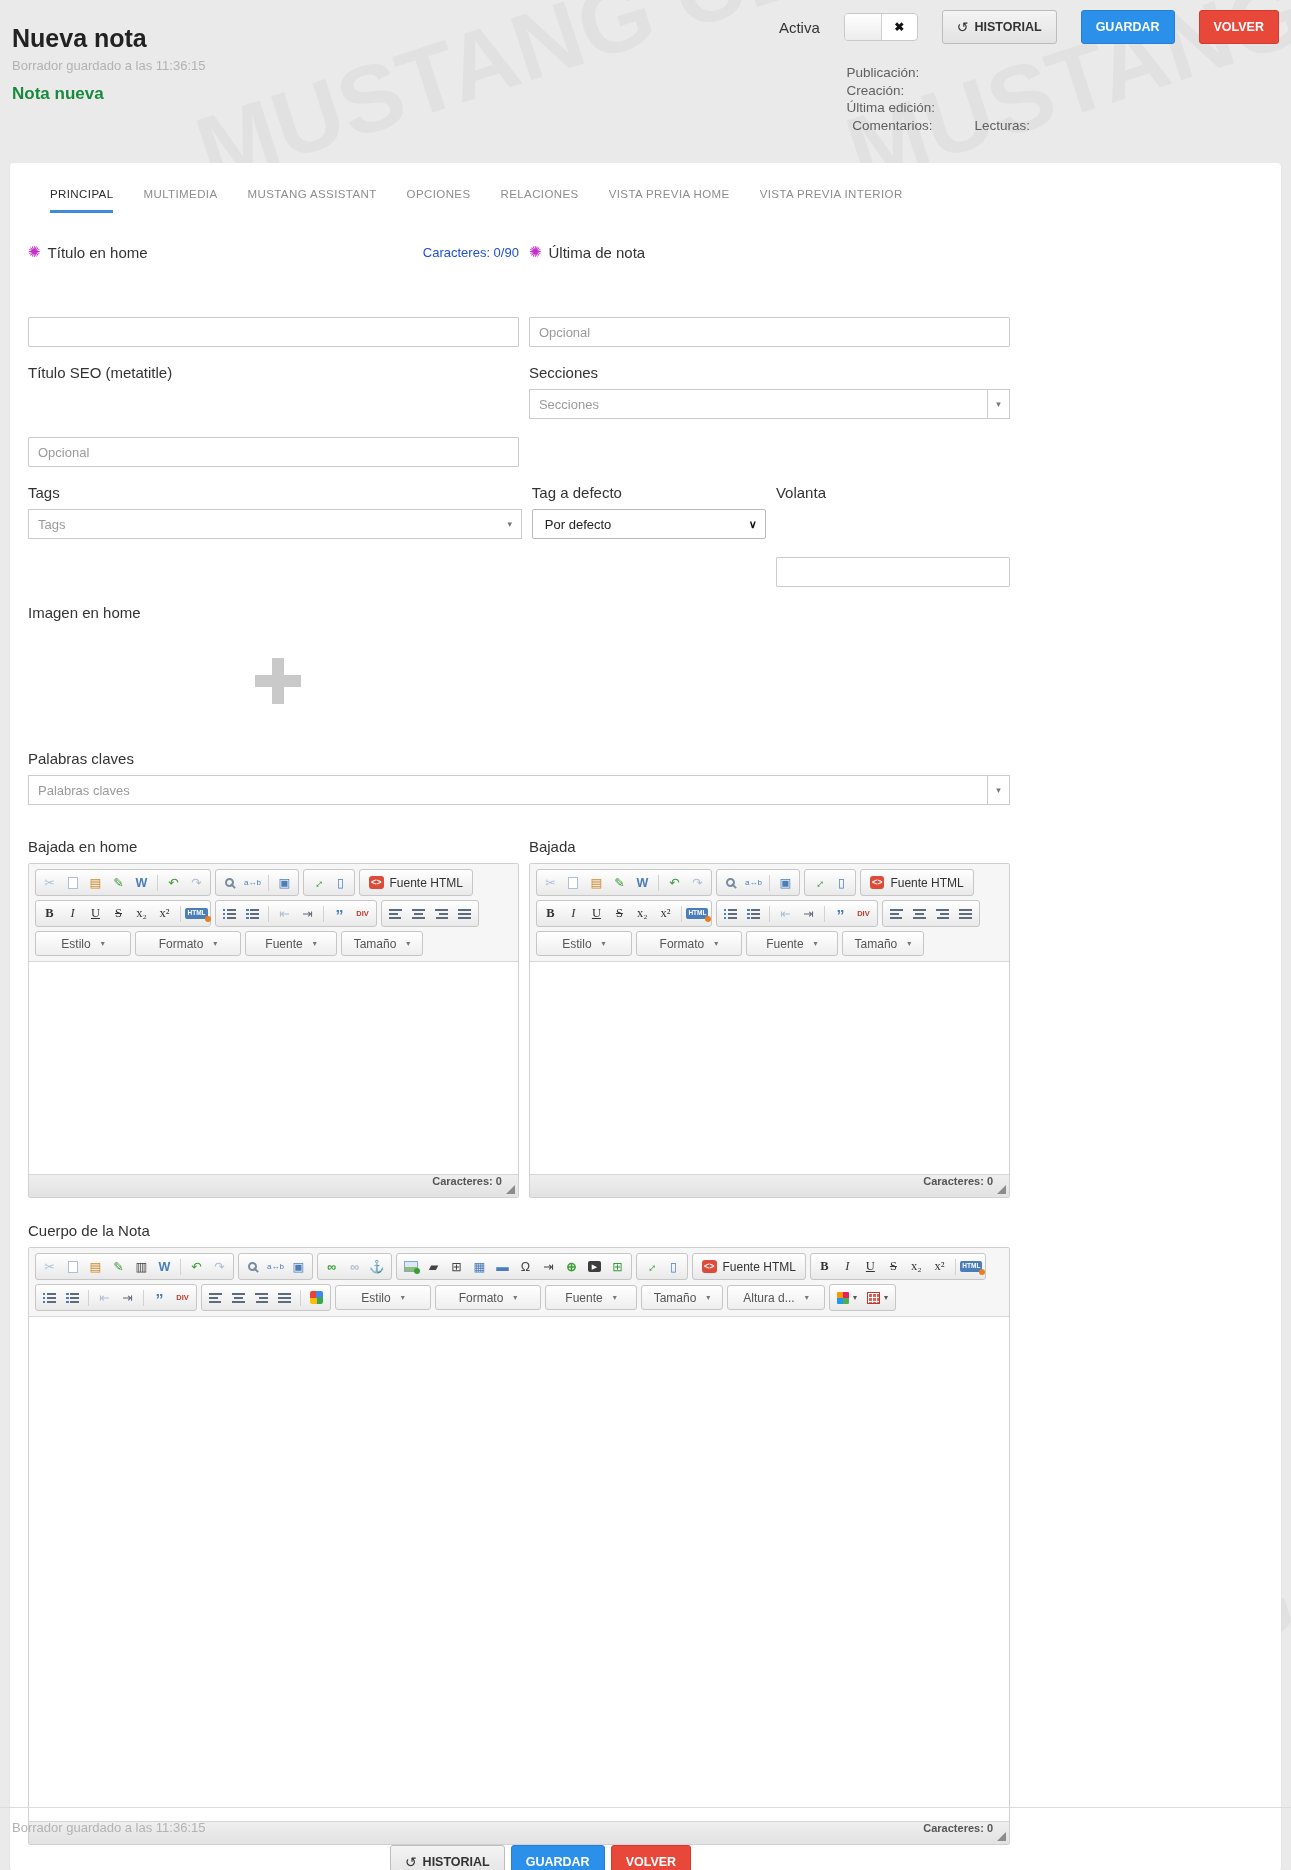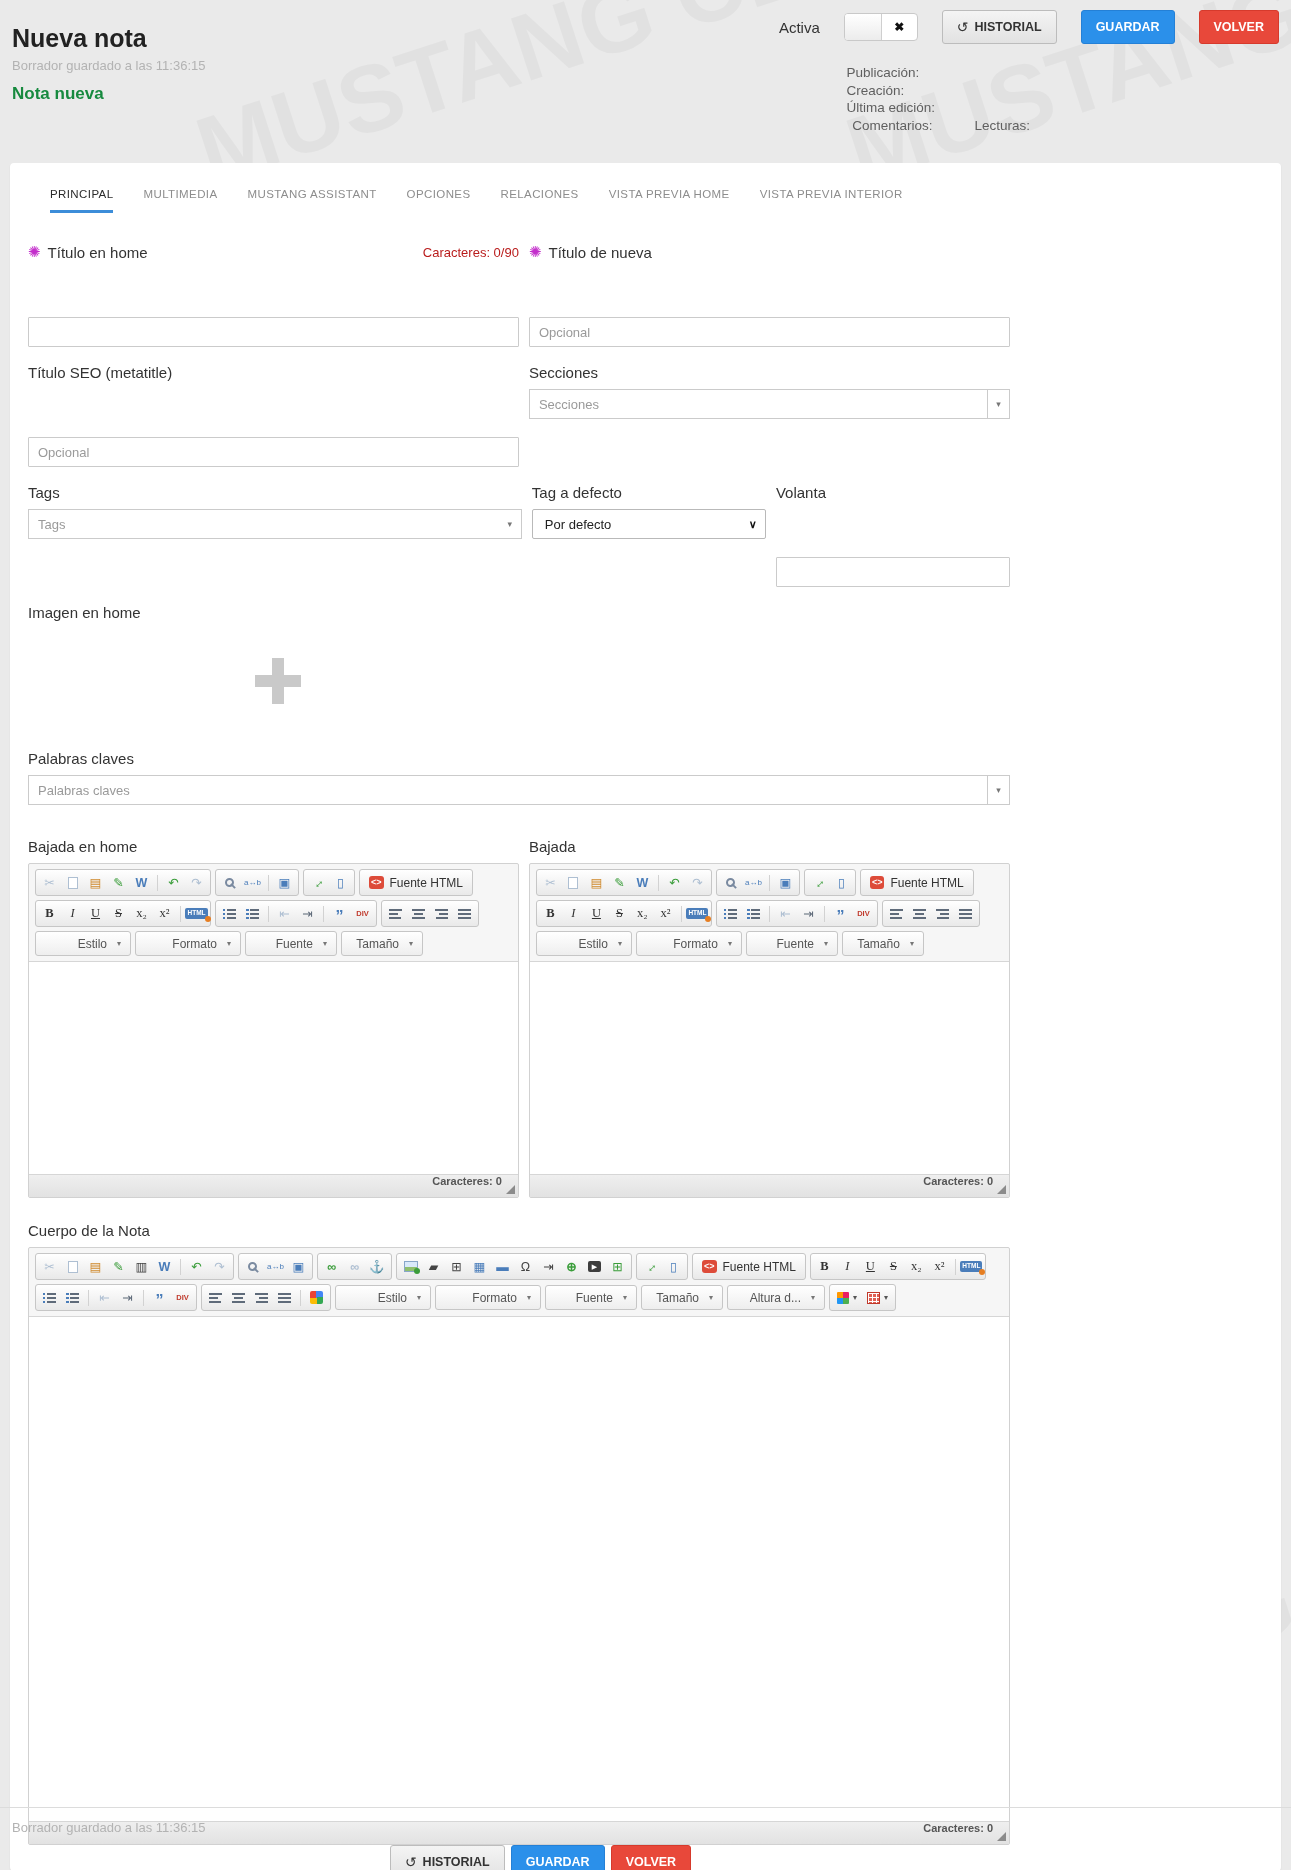--- a/index.html
+++ b/index.html
@@ -36,21 +36,21 @@
   .tabs{ display:flex; gap:30px; padding:25px 30px 0 40px; }
   .tab{ font-size:11.5px; letter-spacing:.4px; color:#8d8d8d; padding-bottom:10px;
         border-bottom:3px solid transparent; cursor:pointer; white-space:nowrap; }
   .tab.active{ color:#2b2b2b; border-bottom-color:#3c8dd9; }
   .form{ padding:14px 30px 26px 18px; width:1030px; }
   .row{ display:flex; gap:10px; }
   .col-l{ width:500px; } .col-r{ width:490px; } .col-s{ width:237px; }
   .lblrow{ display:flex; justify-content:space-between; align-items:center; margin:15px 0 7px; height:20px; }
   .lbl{ font-size:15px; color:#333; display:flex; align-items:center; }
   .ai-ico{ color:#c32ecb; font-size:15px; margin-right:7px; }
-  .counter{ font-size:13px; color:#b91c1c; }
+  .counter{ font-size:13px; color:#1d4ed8; }
   .inp{ width:100%; height:30px; border:1px solid #cbcbcb; border-radius:1px; padding:0 9px;
         font-size:13px; color:#333; background:#fff; font-family:"Liberation Sans", sans-serif;margin-top:48px; }
   .inp::placeholder{ color:#9a9a9a; }
   .sel{ position:relative; height:30px; border:1px solid #cbcbcb; background:#fff; display:flex;
         align-items:center; padding:0 30px 0 9px; font-size:13px; color:#9a9a9a; cursor:pointer; }
   .caretbox{ position:absolute; right:0; top:0; bottom:0; width:22px; display:flex; align-items:center;
              justify-content:center; color:#777; font-size:9px; }
   .caretbox.boxed{ border-left:1px solid #cbcbcb; }
   .nsel{ position:relative; height:30px; border:1px solid #b9b9b9; border-radius:2px; background:#fff;
          display:flex; align-items:center; padding:0 26px 0 12px; font-size:13px; color:#222; cursor:pointer; }
@@ -111,21 +111,21 @@
   .i-colorgrid{ width:12px; height:12px; border-radius:1px;
            background:conic-gradient(#e91e63 0 25%,#4caf50 0 50%,#2196f3 0 75%,#ff9800 0); }
   .i-redtable{ width:13px; height:12px; border:1px solid #c0392b; background-color:#e05f52;
            background-image:linear-gradient(#fff 1px,transparent 1px),linear-gradient(90deg,#fff 1px,transparent 1px);
            background-size:4px 4px; }
   .src-btn{ display:flex; align-items:center; gap:6px; border:1px solid #c6c6c6; border-radius:3px;
             background:linear-gradient(#ffffff,#e9e9e9); padding:0 9px; height:27px; font-size:12px;
             color:#333; cursor:pointer; font-family:"Liberation Sans", sans-serif; }
   .src-ico{ background:#dd4b39; color:#fff; border-radius:3px; padding:2px 2px; font-size:9px;
             font-weight:bold; line-height:1; }
-  .combo{ display:flex; align-items:center; justify-content:flex-end; border:1px solid #c6c6c6;
+  .combo{ display:flex; align-items:center; justify-content:center; border:1px solid #c6c6c6;
           border-radius:3px; background:linear-gradient(#ffffff,#eeeeee); padding:0 9px; height:25px;
           font-size:12px; color:#555; cursor:pointer; }
   .combo .caret{ font-size:8px; color:#777; margin-left:10px; }
   .w-style{width:96px;} .w-format{width:106px;} .w-font{width:92px;} .w-size{width:82px;} .w-height{width:98px;}
   .dd-btn{ display:flex; align-items:center; gap:4px; padding:0 4px; height:21px; cursor:pointer; }
   .dd-btn .caret{ font-size:8px; color:#555; }
   .ck-content{ flex:1; background:#fff; border-top:1px solid #d6d6d6; border-bottom:1px solid #d6d6d6; cursor:text; }
   .efoot{ position:relative; height:22px; background:linear-gradient(#efefef,#e2e2e2); display:flex;
           align-items:flex-start; justify-content:flex-end; padding:0 16px 0 8px; font-size:11px;
           font-weight:bold; color:#555; }
@@ -202,21 +202,21 @@
               <span>Título en home</span>
             </span>
             <span class="counter">Caracteres: 0/90</span>
           </div>
           <input class="inp" type="text" style="">
         </div>
         <div class="col-r">
           <div class="lblrow">
             <span class="lbl">
               <span class="ai-ico">✺</span>
-              <span>Título de nueva</span>
+              <span>Última de nota</span>
             </span>
           </div>
           <input class="inp" type="text" placeholder="Opcional" style="">
         </div>
       </div>
 
       <div class="row">
         <div class="col-l">
           <div class="lblrow">
               <span class="lbl">Título SEO (metatitle)</span>

